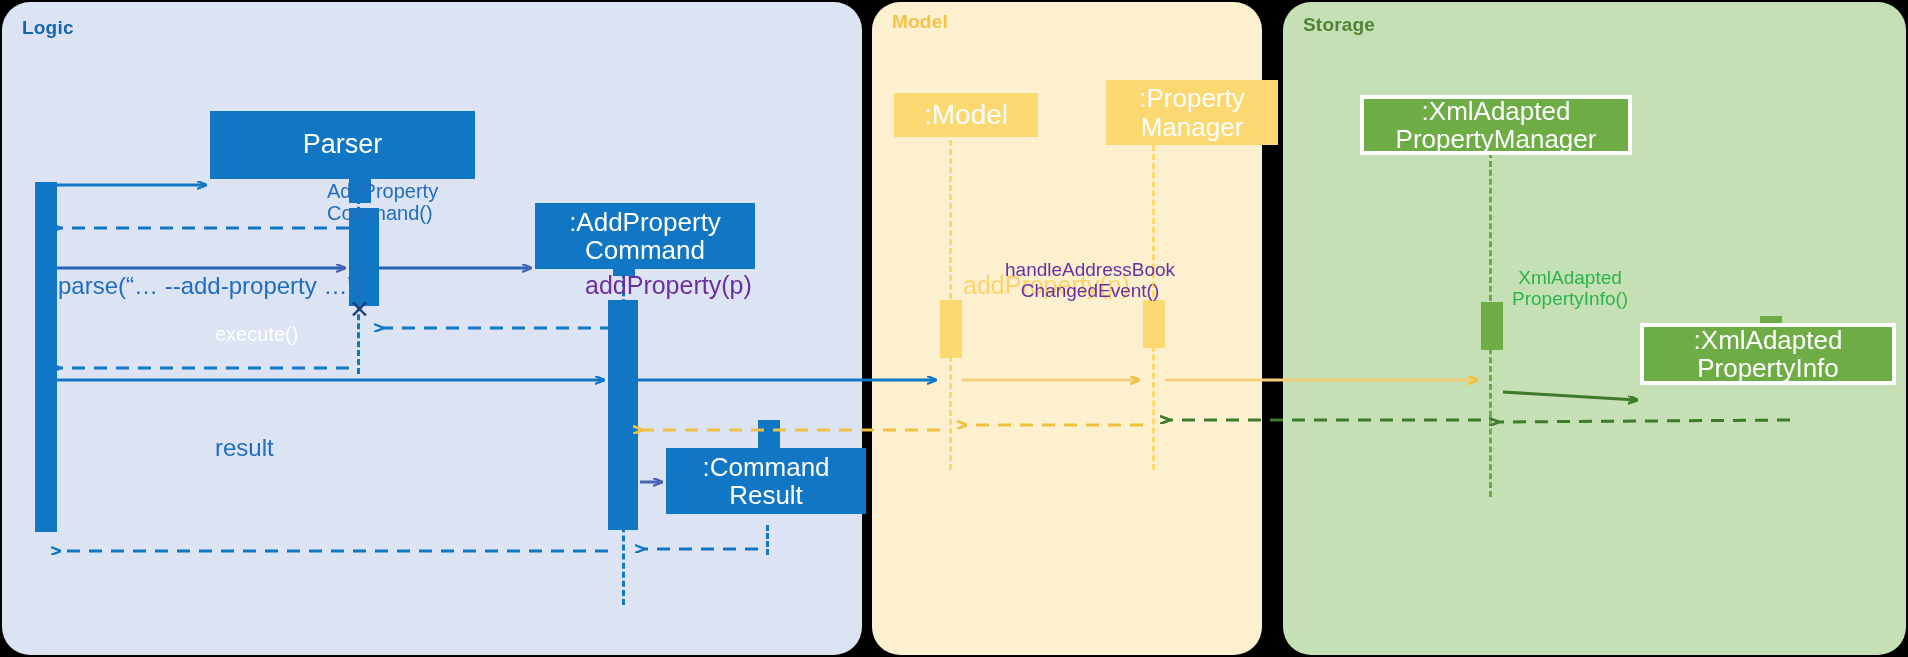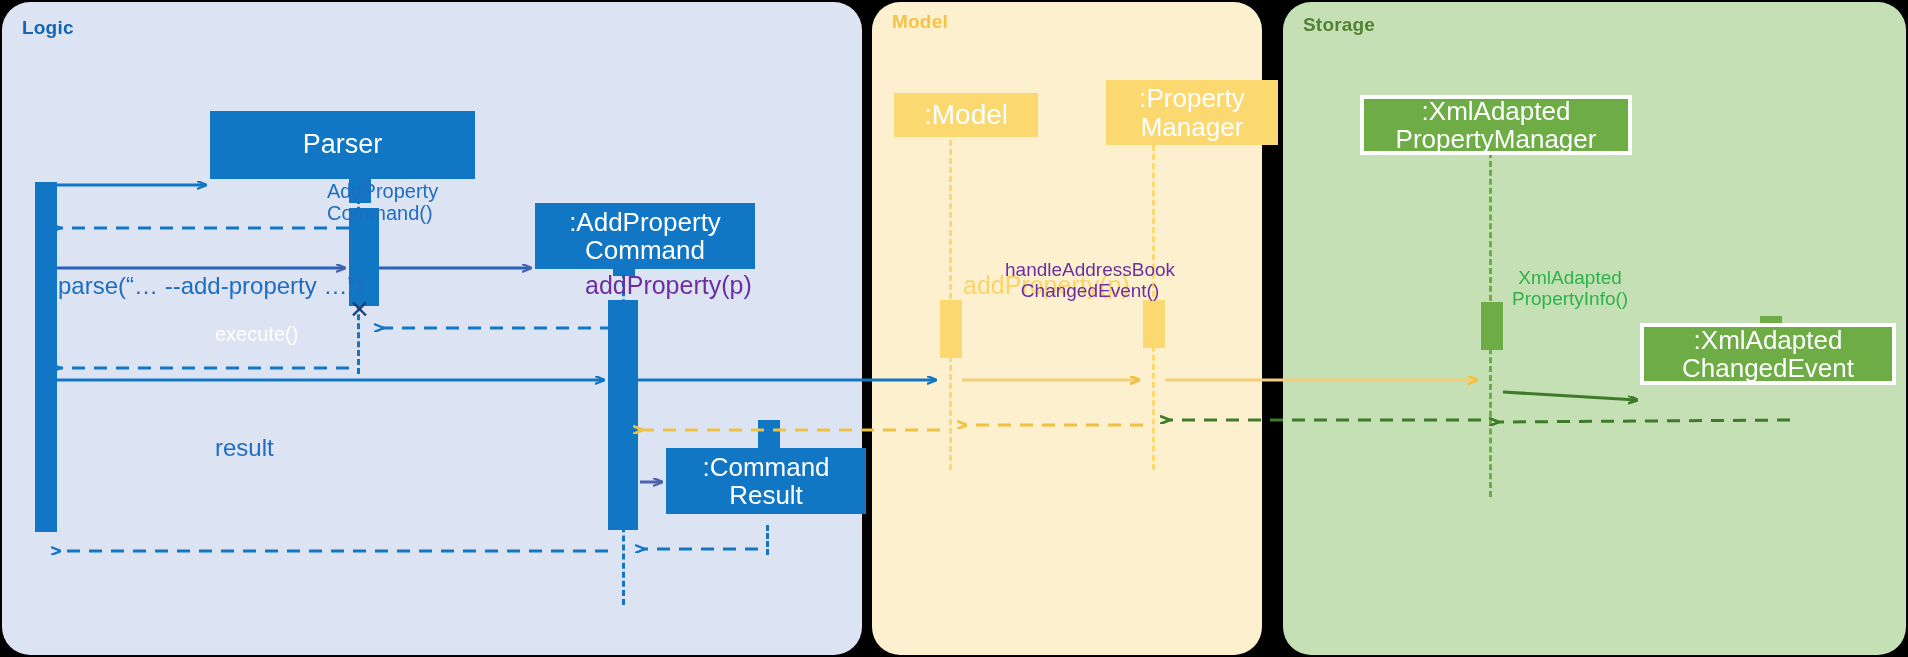--- a/index.html
+++ b/index.html
@@ -81,21 +81,21 @@
     <span>Manager</span>
   </div>
 
   <div class="lifebox" style="left:1360px;top:95px;width:272px;height:60px;background:#6ead46;border:4px solid #ffffff;font-size:26px;">
     <span>:XmlAdapted</span>
     <span>PropertyManager</span>
   </div>
 
   <div class="lifebox" style="left:1640px;top:323px;width:256px;height:62px;background:#6ead46;border:4px solid #ffffff;font-size:26px;">
     <span>:XmlAdapted</span>
-    <span>ChangedEvent</span>
+    <span>PropertyInfo</span>
   </div>
 
   <svg class="overlay" viewBox="0 0 1908 657">
     <defs>
       <marker id="ah-blue" markerWidth="10" markerHeight="10" refX="9" refY="4" orient="auto" markerUnits="userSpaceOnUse">
         <path d="M0,0 L10,4 L0,8" fill="none" stroke="#1176c4" stroke-width="2.4"></path>
       </marker>
       <marker id="ah-blue-l" markerWidth="10" markerHeight="10" refX="1" refY="4" orient="auto" markerUnits="userSpaceOnUse">
         <path d="M10,0 L0,4 L10,8" fill="none" stroke="#1176c4" stroke-width="2.4"></path>
       </marker>

